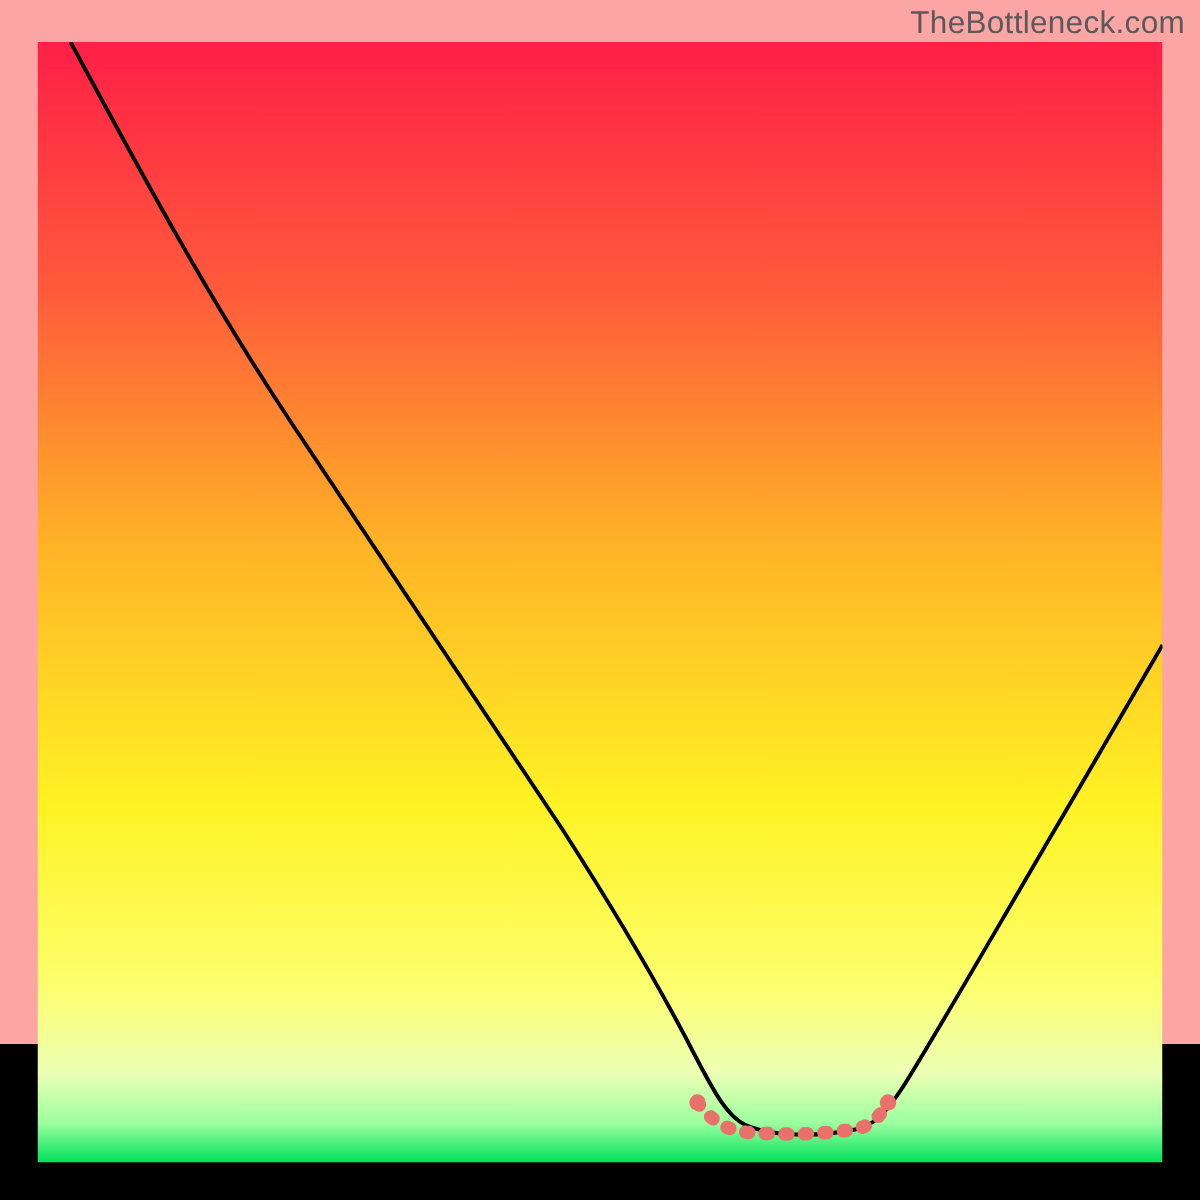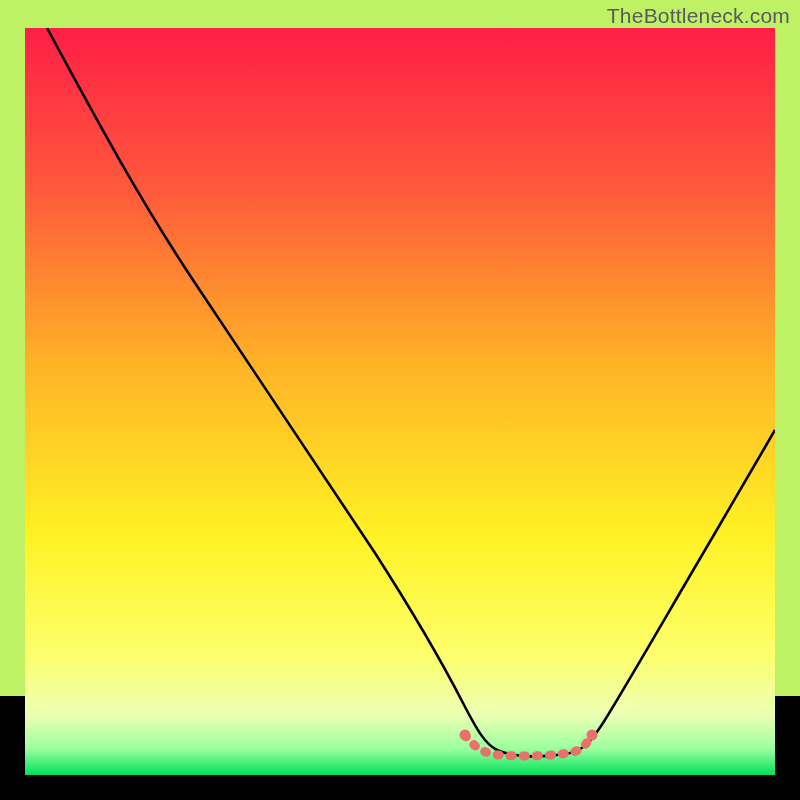--- a/index.html
+++ b/index.html
@@ -8,21 +8,21 @@
     width: 800px;
     height: 800px;
     background: #000;
     overflow: hidden;
     font-family: Arial, Helvetica, sans-serif;
   }
   .frame {
     position: relative;
     width: 800px;
     height: 696px;
-    background: #bef264;
+    background: #fca5a5;
   }
   .watermark {
     position: absolute;
     top: 4px;
     right: 10px;
     color: #5a5a5a;
     font-size: 21px;
     font-weight: 500;
     letter-spacing: 0.2px;
     z-index: 10;

